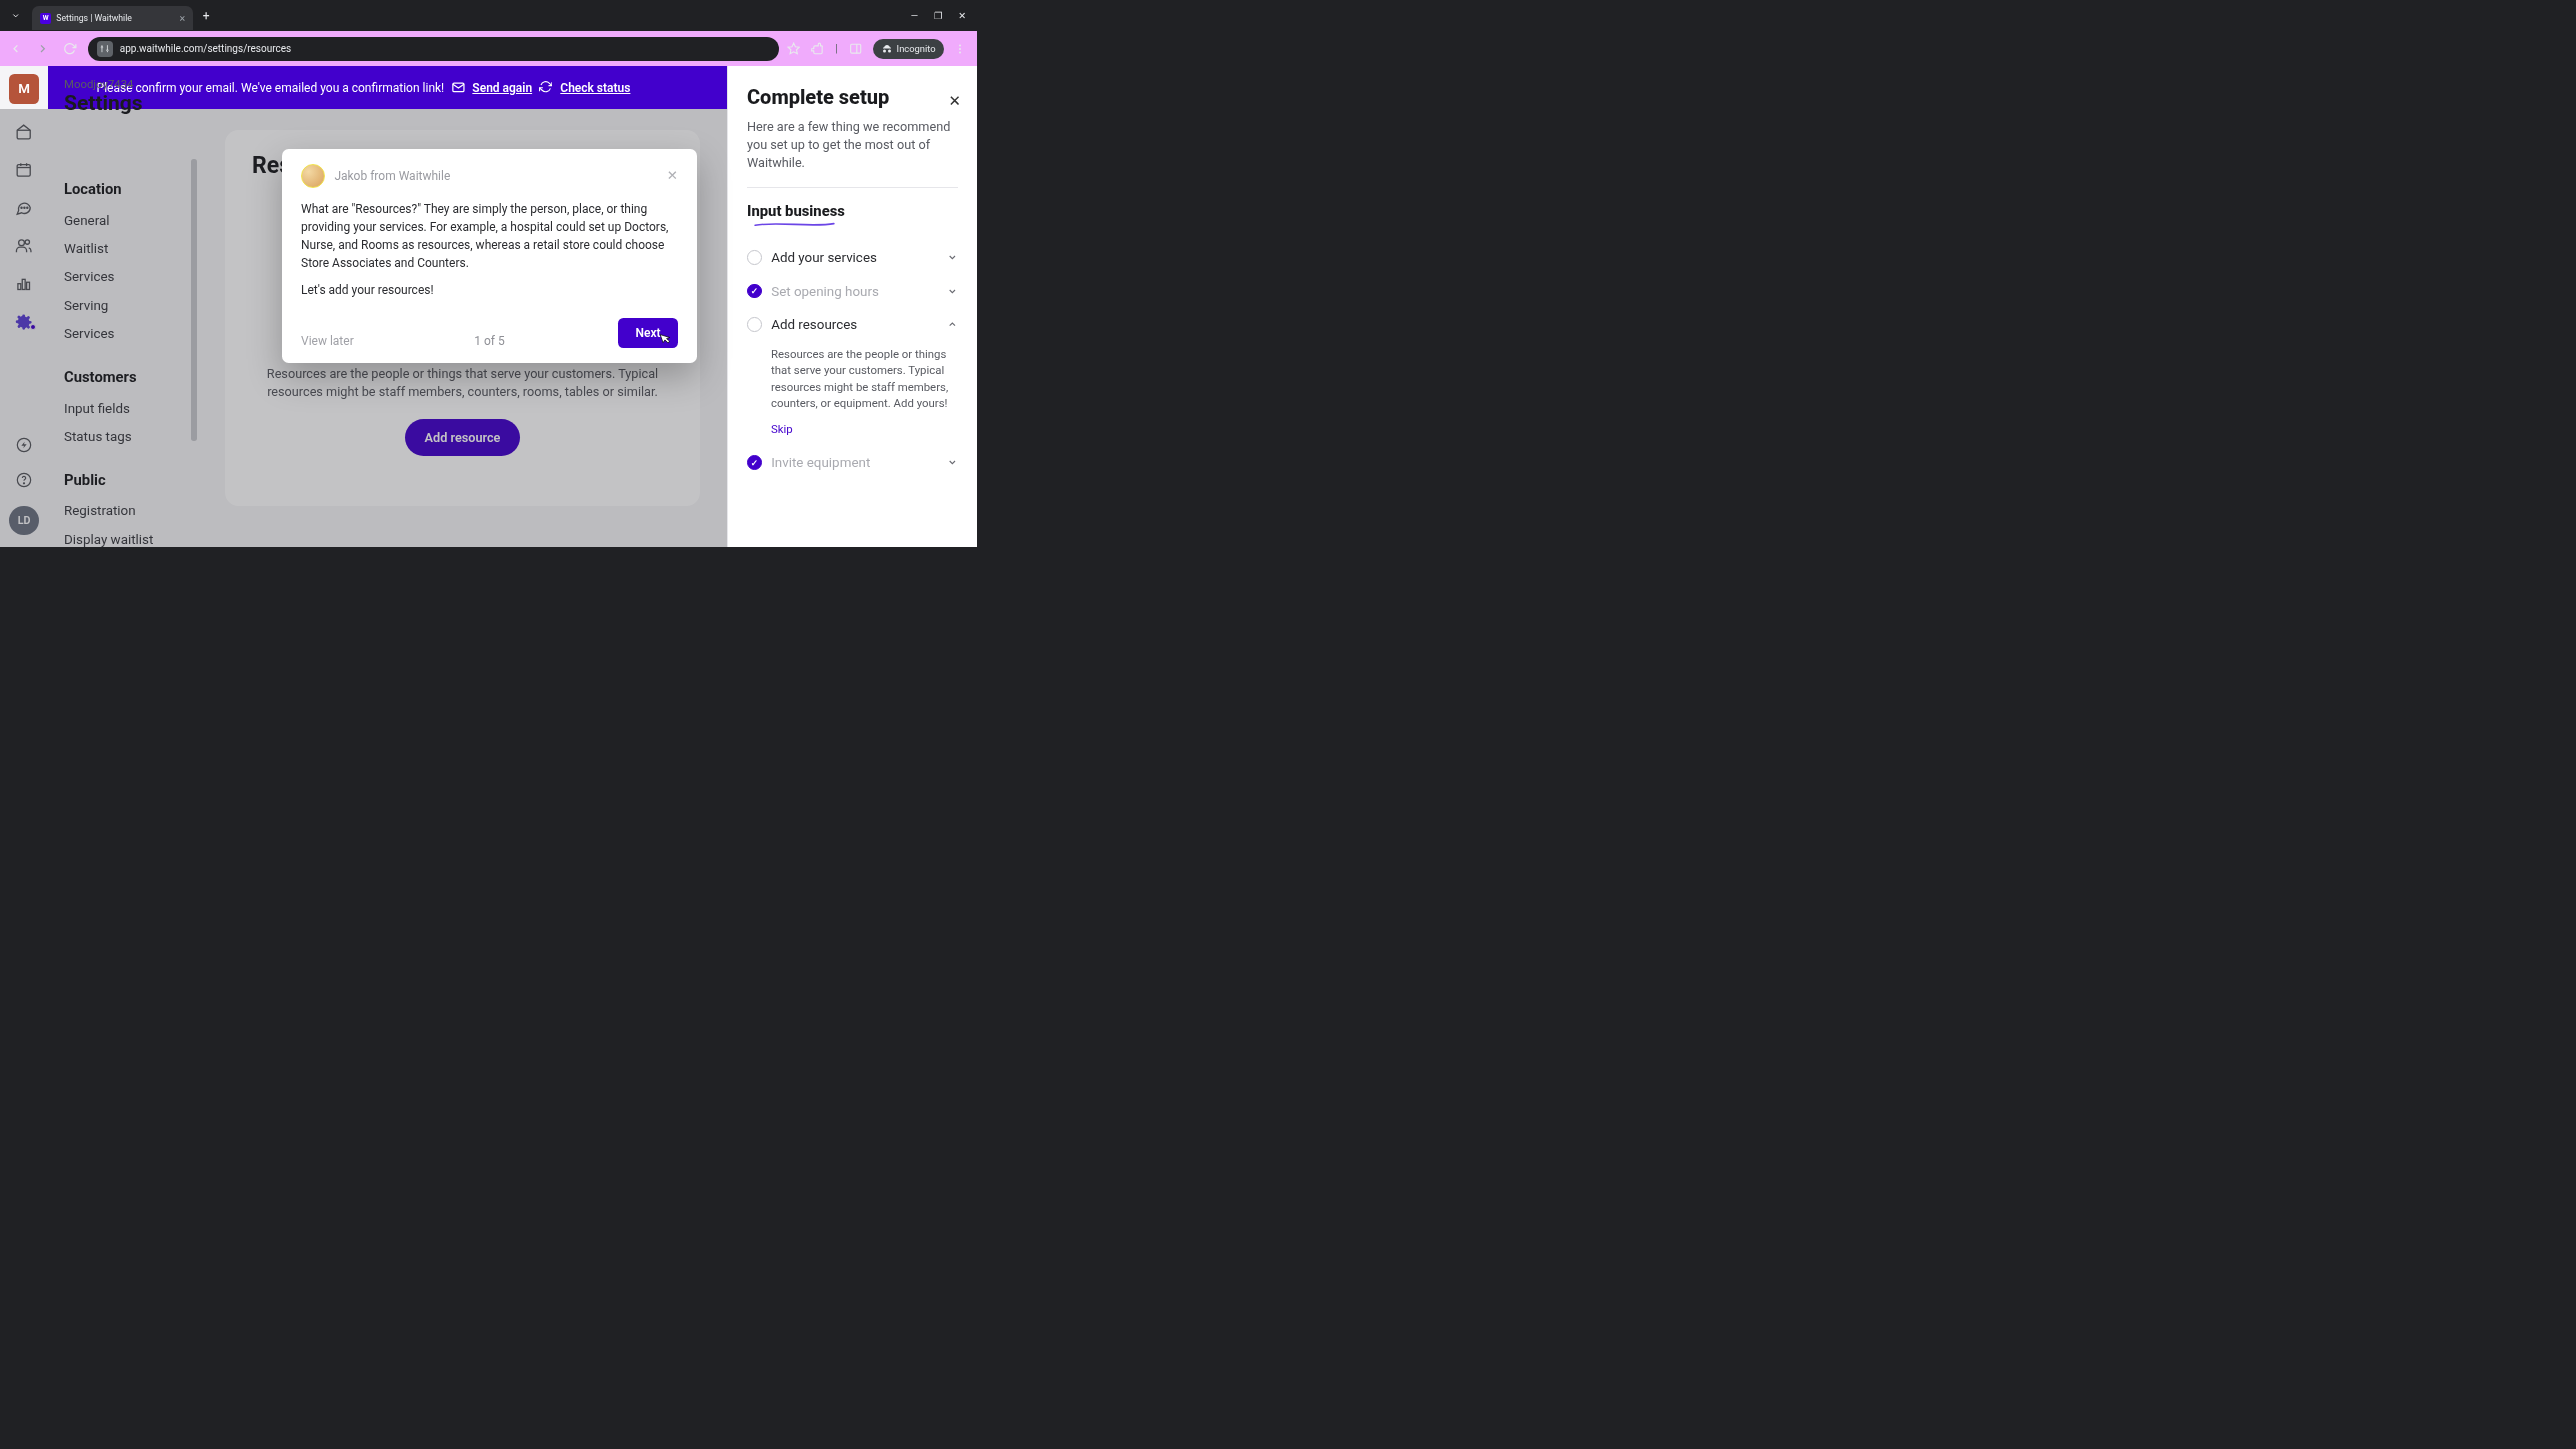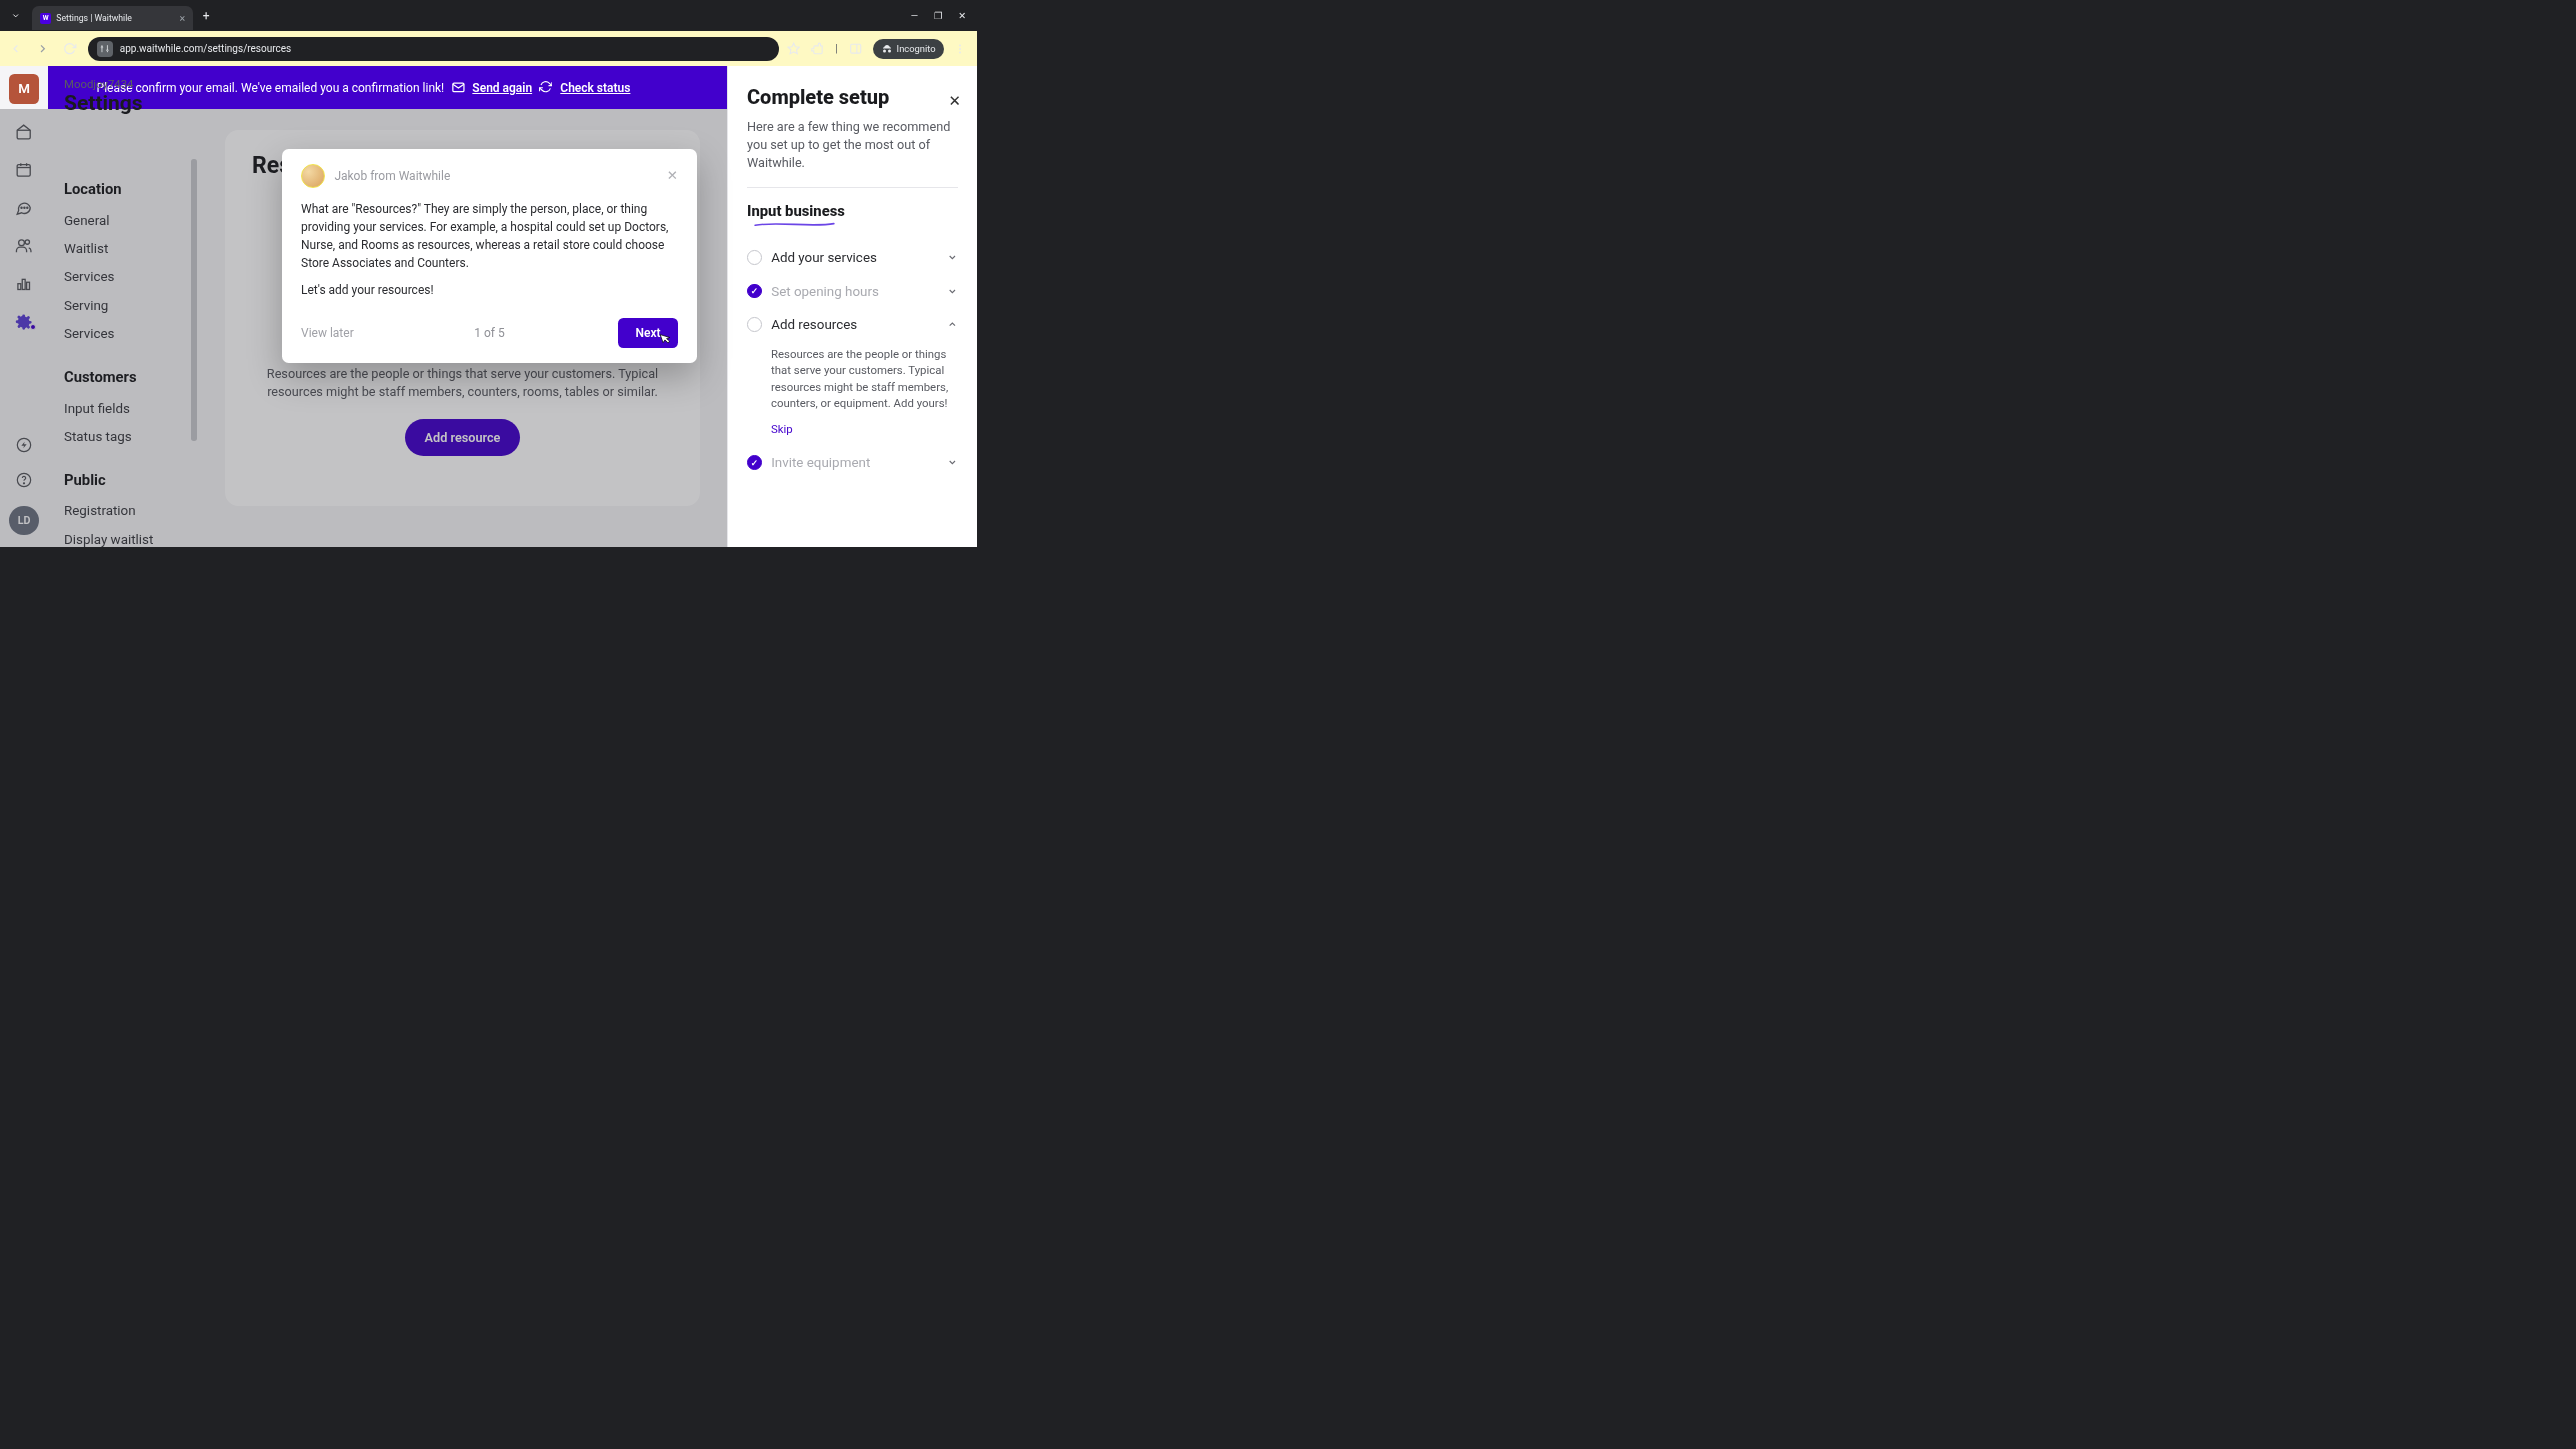--- a/index.html
+++ b/index.html
@@ -8,21 +8,21 @@
 
 .browser-top { height: 31px; background: #202124; display: flex; align-items: center; padding: 0 5.4px; }
 .tab-dropdown { width: 21.5px; height: 21.5px; display:flex; align-items:center; justify-content:center; color:#e8eaed; border-radius:50%; }
 .tab { background: #35363a; border-radius: 6.7px 6.7px 0 0; height: 24px; min-width: 161px; display: flex; align-items: center; padding: 0 8px; margin-left: 5.4px; margin-top:5.4px; gap: 5.4px; color: #e8eaed; font-size: 8.7px; }
 .tab-favicon { width: 10.7px; height: 10.7px; background: #4a00e0; border-radius: 2px; display:flex; align-items:center; justify-content:center; color:#fff; font-size:6.7px; font-weight:bold;}
 .tab-close { margin-left: auto; color: #9aa0a6; cursor: pointer; font-size: 10.7px;}
 .new-tab { color: #e8eaed; margin-left: 9.4px; font-size: 12px; cursor: pointer; }
 .win-controls { margin-left: auto; display: flex; gap: 16px; color: #e8eaed; padding-right: 5.4px;}
 .win-controls span { cursor:pointer; font-size: 9.4px; }
 
-.browser-bar { height: 35px; background: #fef9c3; display: flex; align-items: center; padding: 0 6.7px; gap: 8px; }
+.browser-bar { height: 35px; background: #f0abfc; display: flex; align-items: center; padding: 0 6.7px; gap: 8px; }
 .nav-btn { width: 19px; height: 19px; display:flex; align-items:center; justify-content:center; color: #9aa0a6; border-radius: 50%; cursor: pointer;}
 .nav-btn.active { color: #e8eaed; }
 .url-container { flex: 1; background: #202124; border-radius: 13.4px; height: 24px; display: flex; align-items: center; padding: 0 9.4px; gap: 6.7px; color: #e8eaed; font-size: 10px; }
 .site-settings { width:16px; height:16px; border-radius:4px; background:#5f6368; display:flex; align-items:center; justify-content:center; font-size:8px;}
 .bar-right { display:flex; align-items:center; gap:10.7px; color:#e8eaed; padding-right:4px;}
 .incognito-badge { display:flex; align-items:center; gap:4px; background:#3c4043; padding:4px 8px; border-radius:12px; font-size:9.4px;}
 
 
 .viewport { position: absolute; top: 66px; left: 0; right: 0; bottom: 0; background: #f5f5f7; display: flex; overflow: hidden; }
 
@@ -77,21 +77,21 @@
 .dim { position: absolute; top: 109px; left: 0; right: 250px; bottom: 0; background: rgba(40,40,48,0.28); z-index: 10; }
 
 
 .popover { position: absolute; top: 149px; left: 282px; width: 415px; background: #fff; border-radius: 6.7px; box-shadow: 0 13.4px 34px rgba(0,0,0,0.25); z-index: 30; padding: 14.8px 19px 14.8px 19px; }
 .pop-head { display:flex; align-items:center; gap:9.4px; }
 .pop-avatar { width:24px; height:24px; border-radius:50%; background: radial-gradient(circle at 30% 30%, #f3d9a4, #d9a05a); border:1.3px solid #f1e44a; }
 .pop-author { font-size: 12px; color: #9a9ba1; }
 .pop-close { margin-left:auto; color:#b0b1b6; font-size:13.4px; cursor:pointer;}
 .pop-body { margin-top: 12px; font-size: 12px; color: #2b2c30; line-height: 1.5; }
 .pop-body p + p { margin-top: 9.4px; }
-.pop-foot { display:flex; align-items:center; margin-top: 19px; }
+.pop-foot { display:flex; align-items:flex-end; margin-top: 19px; }
 .view-later { color:#a0a1a7; font-size:12px; cursor:pointer;}
 .step { position:absolute; left:50%; transform:translateX(-50%); color:#8f9096; font-size:12px;}
 .next-btn { margin-left:auto; background:#4200cc; color:#fff; border:none; padding:8px 17.4px; border-radius:5.4px; font-size:12px; font-weight:600; cursor:pointer; position:relative;}
 .cursor { position:absolute; right:6.7px; bottom:4px; font-size:10.7px; color:#fff; transform: rotate(-20deg);}
 
 svg { display:block; }
 </style>
 </head>
 <body>
 

